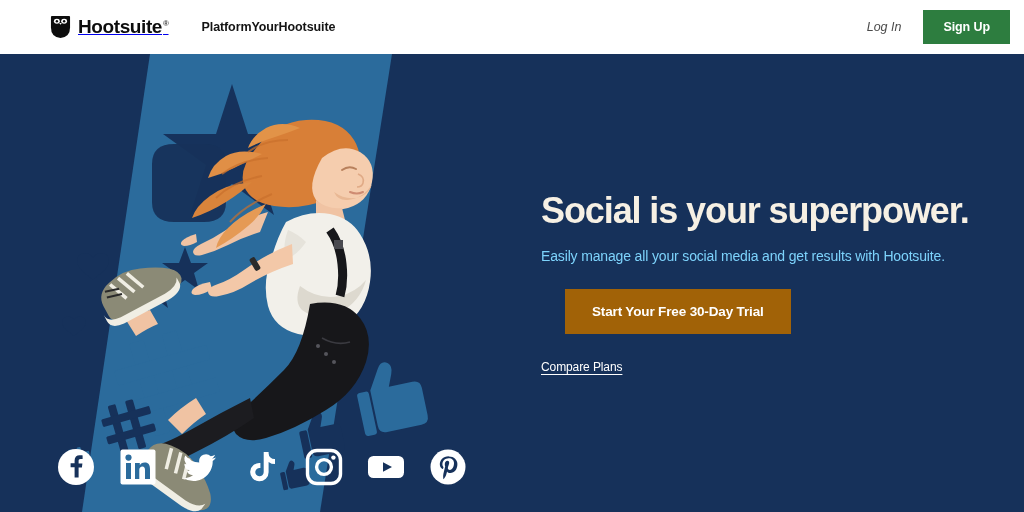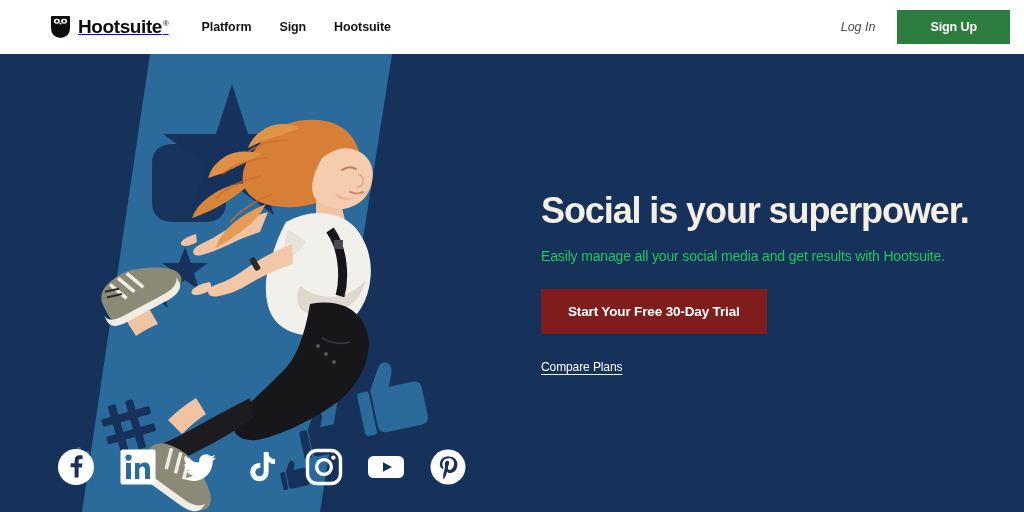--- a/index.html
+++ b/index.html
@@ -22,40 +22,40 @@
     margin-left:50px;
   }
   .owl-icon { width:21px; height:22px; display:block; }
   .logo-text {
     font-size:19px; font-weight:bold; color:#0d0d0d;
     letter-spacing:-0.4px;
   }
   .logo-reg { font-size:8px; color:#3a3a3a; vertical-align:super; margin-left:1px;}
 
   .nav {
-    display:flex; align-items:center; gap:28px;
+    display:flex; align-items:center; 
     margin-left:33px;
   }
   .nav-link {
     font-size:12.5px; font-weight:bold; color:#141414;
     text-decoration:none; letter-spacing:-0.1px; cursor:pointer;
     white-space:nowrap;
   }
 
   .header-right {
     margin-left:auto; display:flex; align-items:center; gap:22px;
     margin-right:14px;
   }
   .login-link {
     font-size:12.5px; color:#4a4a4a; text-decoration:none; cursor:pointer;font-style:italic;
   }
   .signup-btn {
     background:#2d7d3f; color:#ffffff;
     font-size:12.5px; font-weight:bold;
-    padding:10px 33px; border:none; cursor:pointer;
+    padding:10px 20px; border:none; cursor:pointer;
     letter-spacing:-0.1px;
   }
 
   
   .hero {
     position:absolute; top:54px; left:0;
     width:1024px; height:458px;
     background:#16315a;
     overflow:hidden;
   }
@@ -71,28 +71,29 @@
     position:absolute; left:541px; top:0;
     width:470px; height:458px;
     display:flex; flex-direction:column; justify-content:center;
   }
   .headline {
     font-size:36px; font-weight:bold; color:#f6f0e4;
     letter-spacing:-1.1px; line-height:1.05;
     margin-bottom:19px;
   }
   .subhead {
-    font-size:14px; color:#22c55e; letter-spacing:-0.15px;
+    font-size:14px; color:#7dd3fc; letter-spacing:-0.15px;
     margin-bottom:25px;
   }
   .trial-btn {
-    background:#7f1d1d; color:#ffffff; border:none;
+    background:#a16207; color:#ffffff; border:none;
     font-size:13.5px; font-weight:bold; letter-spacing:-0.15px;
     padding:15px 27px; cursor:pointer;
     align-self:flex-start;
+    margin-left:24px;
   }
   .compare-link {
     margin-top:26px; align-self:flex-start;
     font-size:12px; font-weight:normal; color:#ffffff;
     text-decoration:underline; text-underline-offset:3px; cursor:pointer;
     letter-spacing:-0.1px;
   }
 
   
   .social-row {
@@ -116,21 +117,21 @@
       <circle cx="14.8" cy="5.5" r="1.25" fill="#0d0d0d"></circle>
       <path d="M9.6 7.4 L11 9.2 L12.4 7.4 Z" fill="#ffffff"></path>
     </svg>
     <span class="logo-text">
       <span>Hootsuite</span><span class="logo-reg">®</span>
     </span>
   </a>
 
   <nav class="nav">
     <a class="nav-link" href="#">Platform</a>
-    <a class="nav-link" href="#">Sign</a>
+    <a class="nav-link" href="#">Your</a>
     <a class="nav-link" href="#">Hootsuite</a>
   </nav>
 
   <div class="header-right">
     <a class="login-link" href="#">Log In</a>
     <button class="signup-btn">Sign Up</button>
   </div>
 </div>
 
 <div class="hero">

